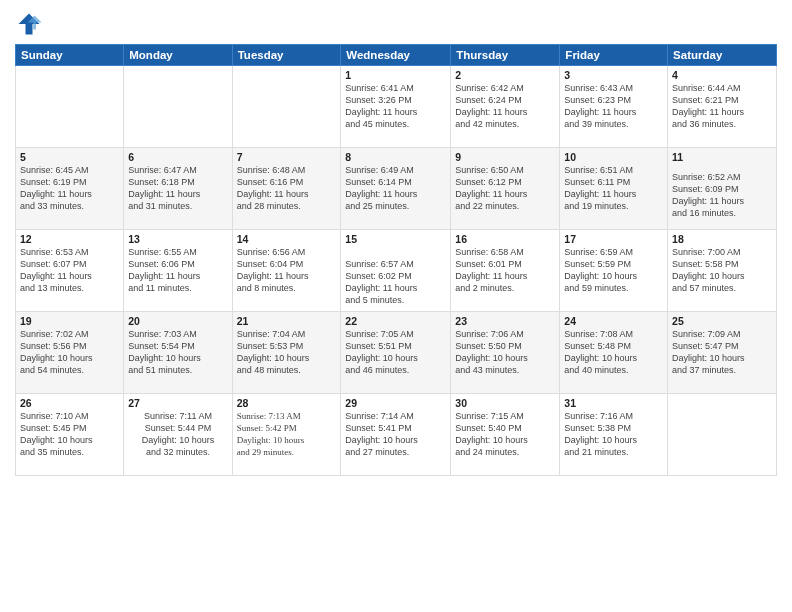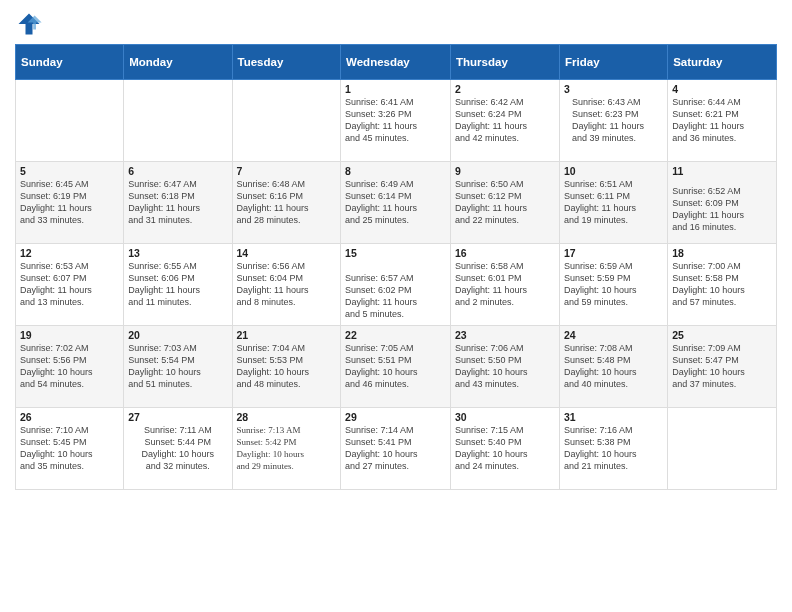--- a/index.html
+++ b/index.html
@@ -56,21 +56,21 @@
       width: 100%;
       border-collapse: collapse;
       border: 1px solid #ccc;
     }
     .calendar th {
       background: #1a5fa8;
       color: #fff;
       font-size: 11.5px;
       font-weight: bold;
       text-align: left;
-      padding: 11px 5px;
+      padding: 4px 5px;
       border: 1px solid #3a7fc8;
     }
     .calendar td {
       vertical-align: top;
       border: 1px solid #ddd;
       padding: 3px 4px;
       width: 113px;
       height: 82px;
       font-size: 9.5px;
       color: #333;
@@ -141,21 +141,21 @@
           </td>
           <td>
             <div class="day-num">2</div>
             <div class="day-info" style="white-space: pre-line;">Sunrise: 6:42 AM
 Sunset: 6:24 PM
 Daylight: 11 hours
 and 42 minutes.</div>
           </td>
           <td>
             <div class="day-num">3</div>
-            <div class="day-info" style="white-space: pre-line; margin-left: 8px;">Sunrise: 6:43 AM
+            <div class="day-info" style="white-space: pre-line;">Sunrise: 6:43 AM
 Sunset: 6:23 PM
 Daylight: 11 hours
 and 39 minutes.</div>
           </td>
           <td>
             <div class="day-num">4</div>
             <div class="day-info" style="white-space: pre-line;">Sunrise: 6:44 AM
 Sunset: 6:21 PM
 Daylight: 11 hours
 and 36 minutes.</div>

